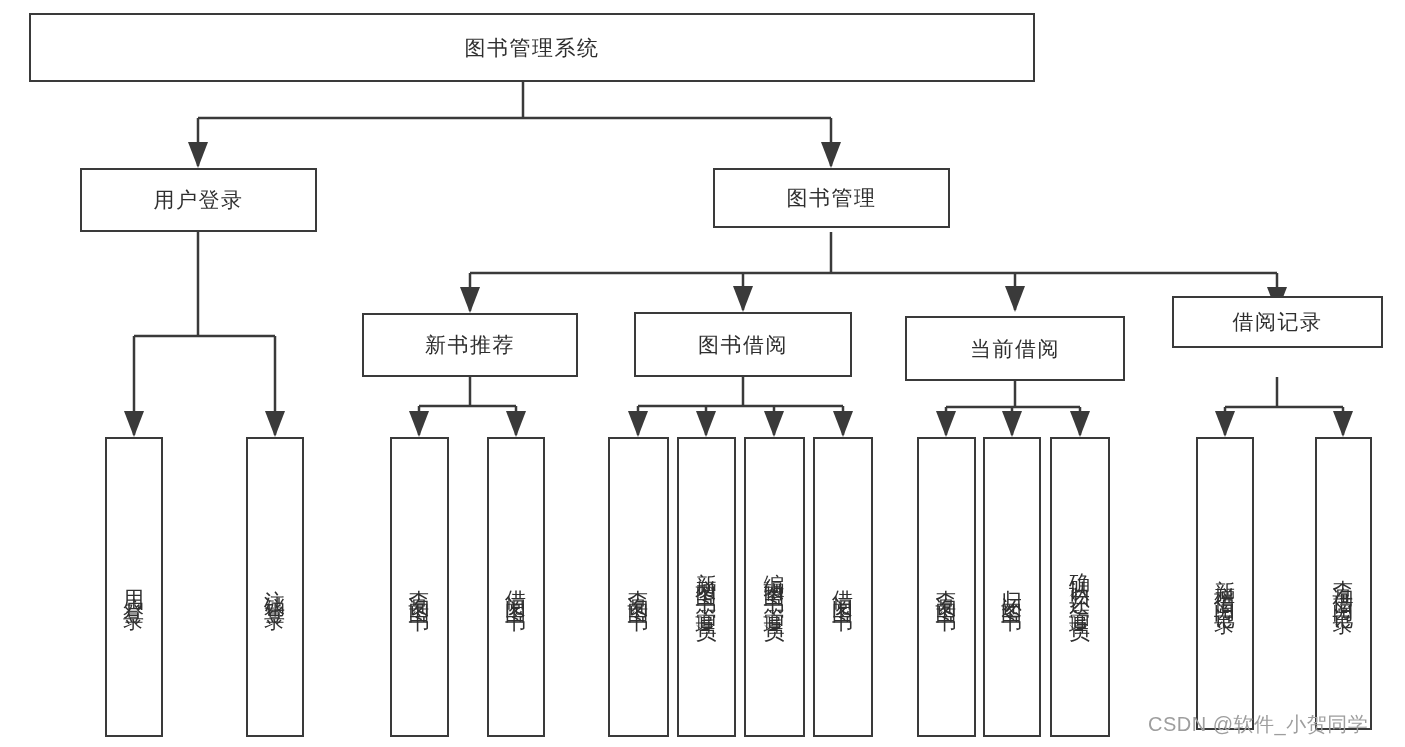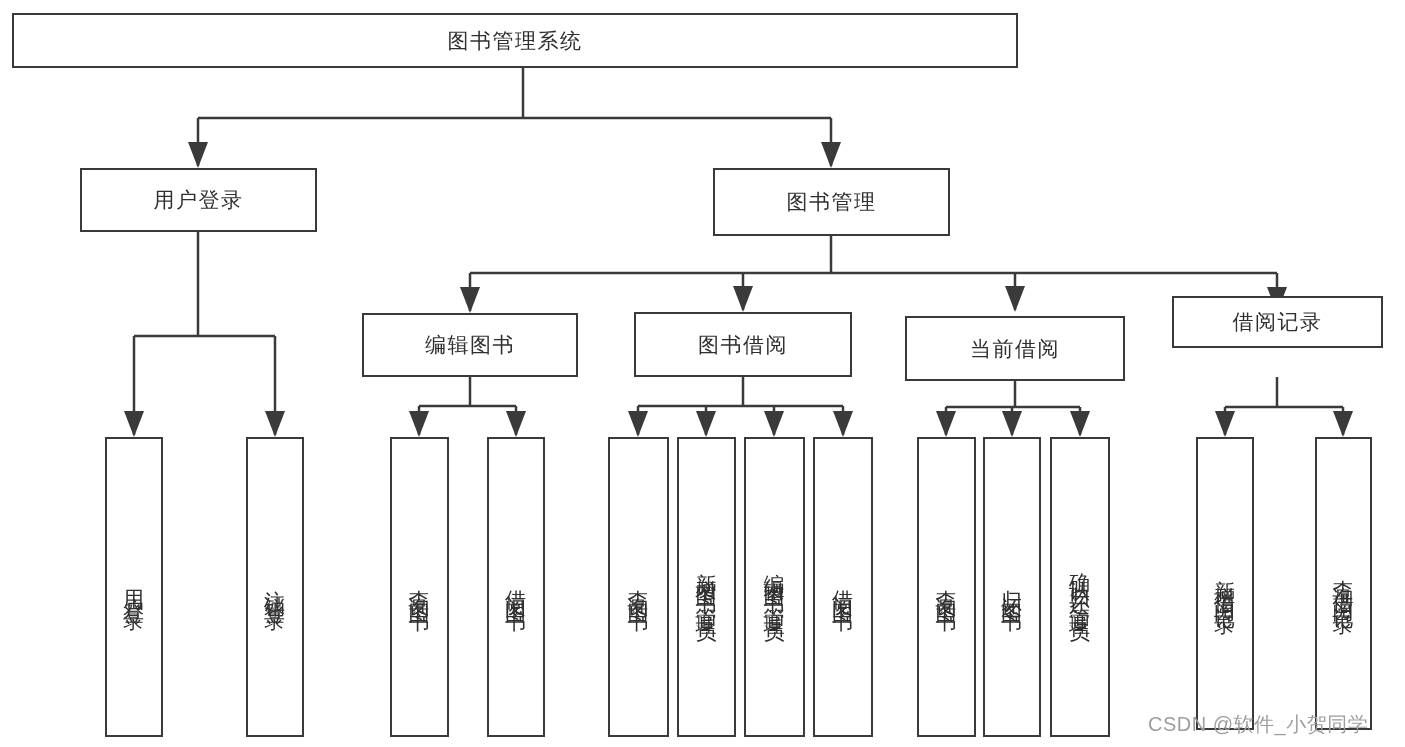--- a/index.html
+++ b/index.html
@@ -127,26 +127,26 @@
       <polygon points="764,411 784,411 774,437"></polygon>
       <polygon points="833,411 853,411 843,437"></polygon>
       <polygon points="936,411 956,411 946,437"></polygon>
       <polygon points="1002,411 1022,411 1012,437"></polygon>
       <polygon points="1070,411 1090,411 1080,437"></polygon>
       <polygon points="1215,411 1235,411 1225,437"></polygon>
       <polygon points="1333,411 1353,411 1343,437"></polygon>
     </g>
   </svg>
 
-  <div class="node" style="left:12px; top:13px; width:1006px; height:55px;">图书管理系统</div>
+  <div class="node" style="left:29px; top:13px; width:1006px; height:69px;">图书管理系统</div>
 
   <div class="node" style="left:80px; top:168px; width:237px; height:64px;">用户登录</div>
-  <div class="node" style="left:713px; top:168px; width:237px; height:68px;">图书管理</div>
+  <div class="node" style="left:713px; top:168px; width:237px; height:60px;">图书管理</div>
 
-  <div class="node" style="left:362px; top:313px; width:216px; height:64px;">编辑图书</div>
+  <div class="node" style="left:362px; top:313px; width:216px; height:64px;">新书推荐</div>
   <div class="node" style="left:634px; top:312px; width:218px; height:65px;">图书借阅</div>
   <div class="node" style="left:905px; top:316px; width:220px; height:65px;">当前借阅</div>
   <div class="node" style="left:1172px; top:296px; width:211px; height:52px;">借阅记录</div>
 
   <div class="vnode" style="left:105px; top:437px; width:58px; height:300px;">
     <span class="vtext">用户登录</span>
   </div>
   <div class="vnode" style="left:246px; top:437px; width:58px; height:300px;">
     <span class="vtext">注销登录</span>
   </div>

